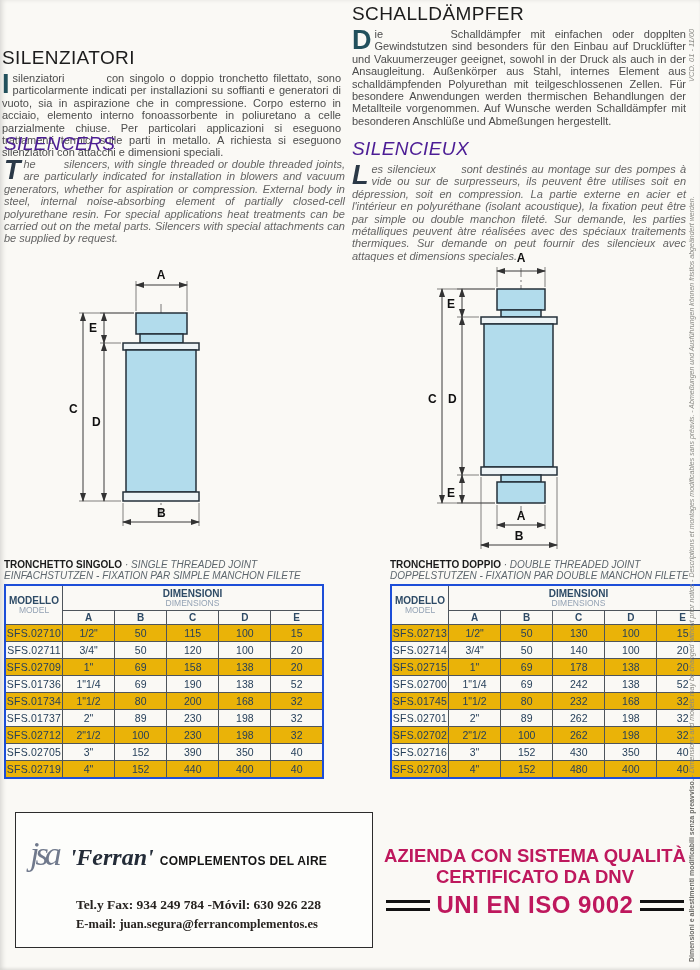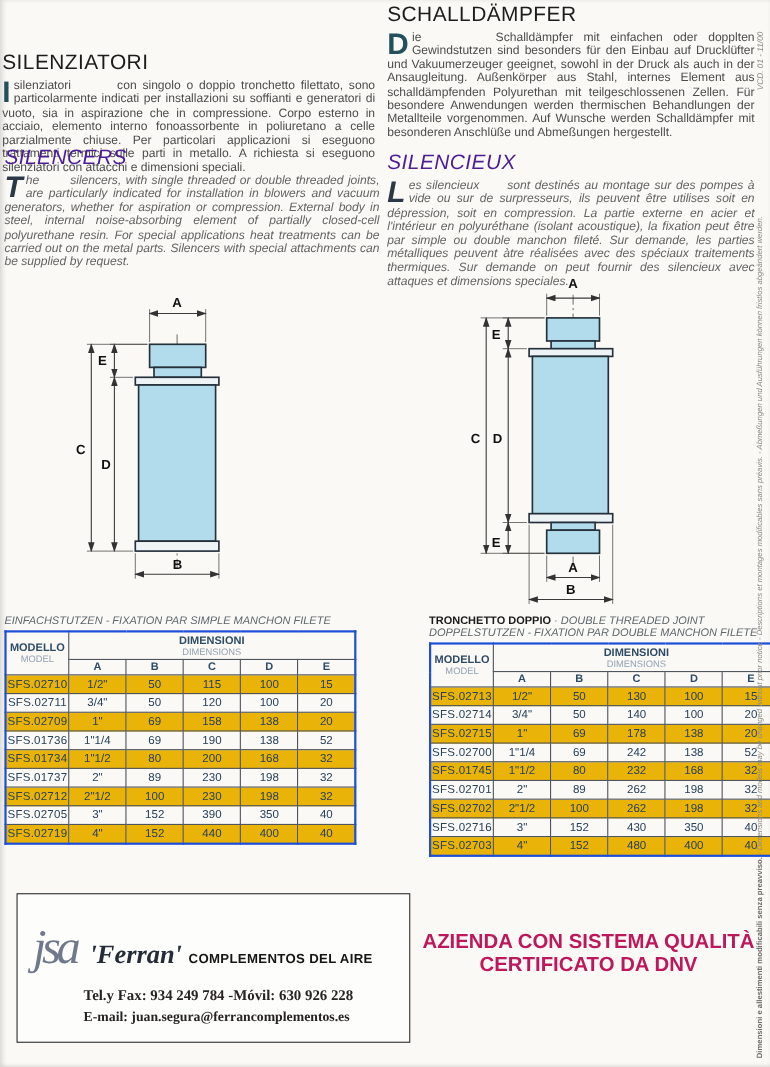--- a/index.html
+++ b/index.html
@@ -39,21 +39,21 @@
   .hmod2 { font-size:8.5px; font-weight:normal; color:#93a2b4; line-height:9px;}
   .hdim  { height:24px; }
   .hlet  { height:13px; font-size:10px; font-weight:bold; color:#2e4b66; }
   table.dt td { height:16px; font-size:10.5px; color:#27405a; }
   tr.hl { background:#eab308; }
   td.model { font-size:10px; letter-spacing:0.2px; }
   
   .card { position:absolute; left:15px; top:812px; width:356px; height:134px;
           background:#fdfdfb; border:1px solid #2c2c2c; }
   .cardrow { position:absolute; left:14px; top:22px; white-space:nowrap; }
-  .logo-jsa { font-family:"Liberation Serif", serif; font-style:italic; font-size:44px; color:#70798c; letter-spacing:-4px; }
+  .logo-jsa { font-family:"Liberation Serif", serif; font-style:italic; font-size:34px; color:#70798c; letter-spacing:-4px; }
   .logo-ferran { font-family:"Liberation Serif", serif; font-style:italic; font-weight:bold; font-size:24px; color:#242c38; margin-left:12px; }
   .logo-tag { font-size:12px; font-weight:bold; color:#151515; margin-left:6px; letter-spacing:0.3px; }
   .addr { position:absolute; left:60px; width:296px; font-family:"Liberation Serif", serif; font-weight:bold; color:#272320; white-space:nowrap; }
   .addr1 { top:64px; font-size:13.5px; letter-spacing:0.6px; }
   .addr2 { top:84px; font-size:13.5px; }
   .addr3 { top:104px; font-size:12.5px; }
   .quality { position:absolute; left:382px; top:845px; width:306px; text-align:center; color:#be185d; }
   .q1 { font-size:18.5px; font-weight:bold; line-height:21px; margin:0; }
   .isorow { display:flex; align-items:center; justify-content:center; margin-top:4px; }
   .isorule { width:44px; height:5px; border-top:3px solid #111; border-bottom:3px solid #111; }
@@ -171,20 +171,21 @@
     <line class="dl" x1="102" y1="275" x2="150" y2="275" marker-start="url(#ar2)" marker-end="url(#ar2)"></line>
     <text class="dim" x="126" y="270" text-anchor="middle">A</text>
 
     <line class="ext" x1="86" y1="227" x2="86" y2="299"></line>
     <line class="ext" x1="162" y1="227" x2="162" y2="299"></line>
     <line class="dl" x1="86" y1="295" x2="162" y2="295" marker-start="url(#ar2)" marker-end="url(#ar2)"></line>
     <text class="dim" x="124" y="290" text-anchor="middle">B</text>
   </svg>
 
   <div class="tblock" style="left:4px; top:559px;">
+    <div class="ttl1"><span class="b">TRONCHETTO SINGOLO</span><span class="i"> · </span><span class="i">SINGLE THREADED JOINT</span></div>
     <div class="ttl2">EINFACHSTUTZEN - FIXATION PAR SIMPLE MANCHON FILETE</div>
     <table class="dt">
       <thead>
         <tr>
           <th class="hm" rowspan="2">
             <div class="hmod1">MODELLO</div>
             <div class="hmod2">MODEL</div>
           </th>
           <th class="hdim" colspan="5">
             <div class="hmod1">DIMENSIONI</div>
@@ -380,18 +381,23 @@
     <div class="cardrow">
       <span class="logo-jsa">jsa</span><span class="logo-ferran">'Ferran'</span><span class="logo-tag">COMPLEMENTOS DEL AIRE</span>
     </div>
     <div class="addr addr2">Tel.y Fax: 934 249 784 -Móvil: 630 926 228</div>
     <div class="addr addr3">E-mail: juan.segura@ferrancomplementos.es</div>
   </div>
 
   <div class="quality">
     <p class="q1">AZIENDA CON SISTEMA QUALITÀ</p>
     <p class="q1">CERTIFICATO DA DNV</p>
+    <div class="isorow">
+      <div class="isorule"></div>
+      <div class="isotext">UNI EN ISO 9002</div>
+      <div class="isorule"></div>
+    </div>
   </div>
 
   <div class="edge edge-code">VCD. 01 - 11/00</div>
   <div class="edge edge-disc"><span class="b">Dimensioni e allestimenti modificabili senza preavviso.</span><span> - Dimensions and models may be changed without prior notice - Descriptions et montages modificables sans préavis. - Abmeßungen und Ausführungen können fristlos abgeändert werden.</span></div>
 
 </div>
 
 </body></html>

